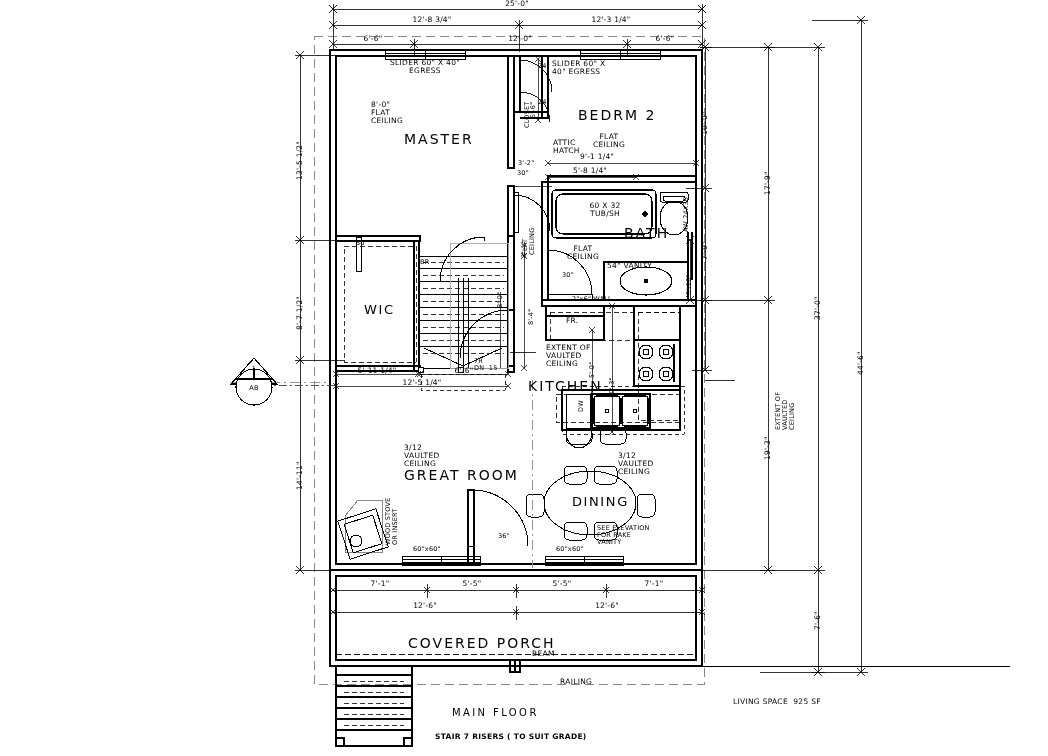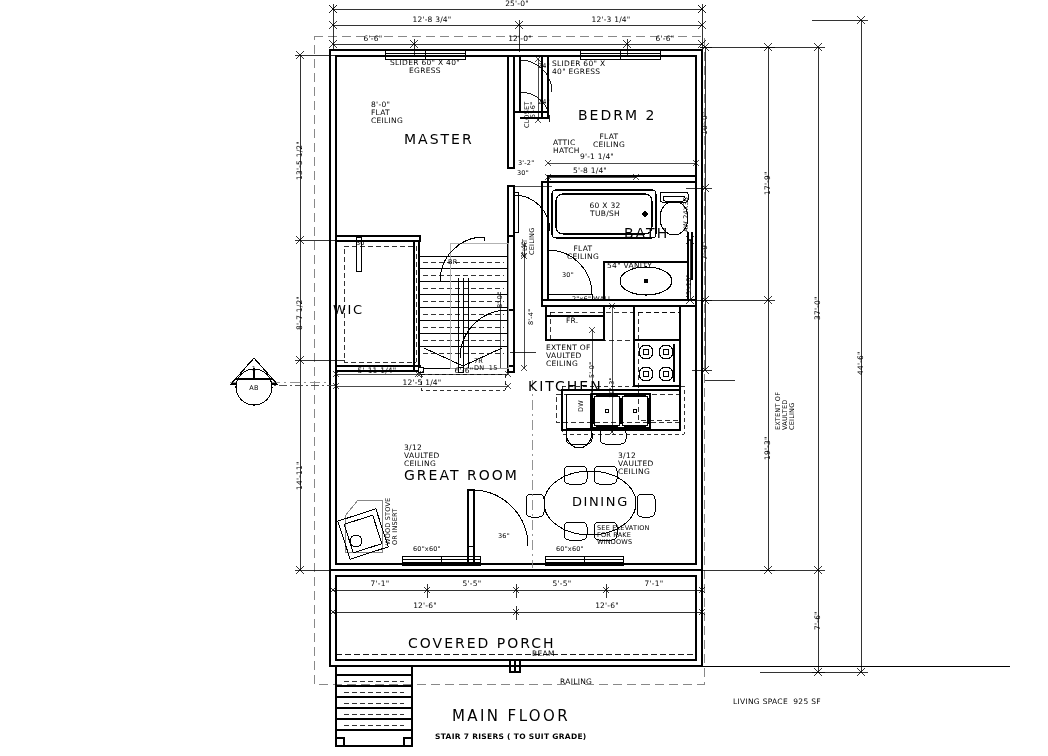--- a/index.html
+++ b/index.html
@@ -114,21 +114,21 @@
   }
   .dim-sm {
     font-size: 6.5px;
   }
   .vert {
     transform-origin: 0 0;
     transform: rotate(-90deg);
   }
   .ctr { text-align: center; }
   .title-main {
-    font-size: 15px;
+    font-size: 10px;
     letter-spacing: 2.4px;
   }
 </style>
 </head>
 <body>
 
 <div id="plan-root">
 
 
   <svg id="plan-svg" viewBox="0 0 1048 756">
@@ -625,24 +625,24 @@
   <div class="lbl room-name-lg" style="left:624px; top:226px;">BATH</div>
   <div class="lbl note ctr" style="left:565px; top:202px; width:80px;">60 X 32
 TUB/SH</div>
   <div class="lbl note ctr" style="left:558px; top:245px; width:50px;">FLAT
 CEILING</div>
   <div class="lbl note" style="left:607px; top:262px;">54" VANITY</div>
   <div class="lbl note-sm" style="left:562px; top:272px;">30"</div>
   <div class="lbl note-sm" style="left:572px; top:296px;">2"x6" WALL</div>
   <div class="lbl note-sm vert" style="left:683px; top:232px;">AW 24X36</div>
 
-  <div class="lbl room-name" style="left:333px; top:303px;">WIC</div>
+  <div class="lbl room-name" style="left:364px; top:303px;">WIC</div>
   <div class="lbl note-sm" style="left:356px; top:240px;">30"</div>
 
-  <div class="lbl note-sm" style="left:420px; top:259px;padding-left:28px;">BR</div>
+  <div class="lbl note-sm" style="left:420px; top:259px;">BR</div>
   <div class="lbl note-sm" style="left:474px; top:358px;">7R
 DN  15</div>
   <div class="lbl dim-sm vert" style="left:521px; top:258px;">3'-4"</div>
   <div class="lbl dim-sm vert" style="left:528px; top:325px;">8'-4"</div>
   <div class="lbl dim-sm vert" style="left:497px; top:308px;">8'-0"</div>
   <div class="lbl dim ctr" style="left:347px; top:367px; width:60px;">5'-11 1/4"</div>
   <div class="lbl dim ctr" style="left:436px; top:367px; width:56px;">6'-6"</div>
   <div class="lbl dim ctr" style="left:392px; top:379px; width:60px;">12'-5 1/4"</div>
 
   <div class="lbl room-name-lg" style="left:528px; top:379px;">KITCHEN</div>
@@ -662,21 +662,21 @@
 OR INSERT</div>
   <div class="lbl note-sm" style="left:413px; top:546px;">60"x60"</div>
   <div class="lbl note-sm" style="left:498px; top:533px;">36"</div>
 
   <div class="lbl room-name" style="left:572px; top:495px;">DINING</div>
   <div class="lbl note" style="left:618px; top:452px;">3/12
 VAULTED
 CEILING</div>
   <div class="lbl note-sm" style="left:597px; top:525px;">SEE ELEVATION
 FOR RAKE
-WINDOWS</div>
+VANITY</div>
   <div class="lbl note-sm" style="left:556px; top:546px;">60"x60"</div>
 
   <div class="lbl dim ctr" style="left:358px; top:580px; width:44px;">7'-1"</div>
   <div class="lbl dim ctr" style="left:450px; top:580px; width:44px;">5'-5"</div>
   <div class="lbl dim ctr" style="left:540px; top:580px; width:44px;">5'-5"</div>
   <div class="lbl dim ctr" style="left:632px; top:580px; width:44px;">7'-1"</div>
   <div class="lbl dim ctr" style="left:400px; top:602px; width:50px;">12'-6"</div>
   <div class="lbl dim ctr" style="left:582px; top:602px; width:50px;">12'-6"</div>
 
   <div class="lbl room-name-lg" style="left:408px; top:636px;">COVERED PORCH</div>

